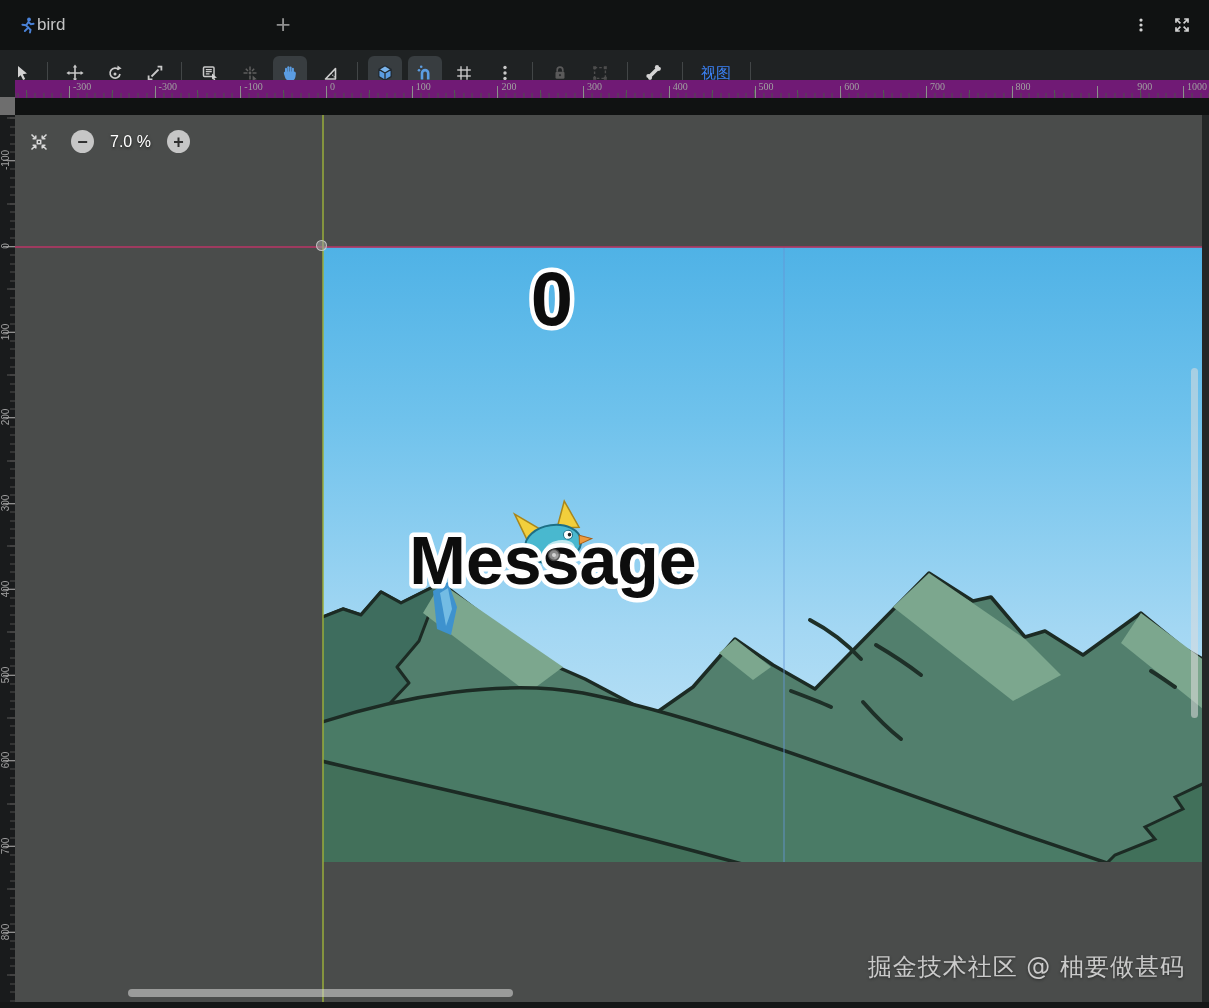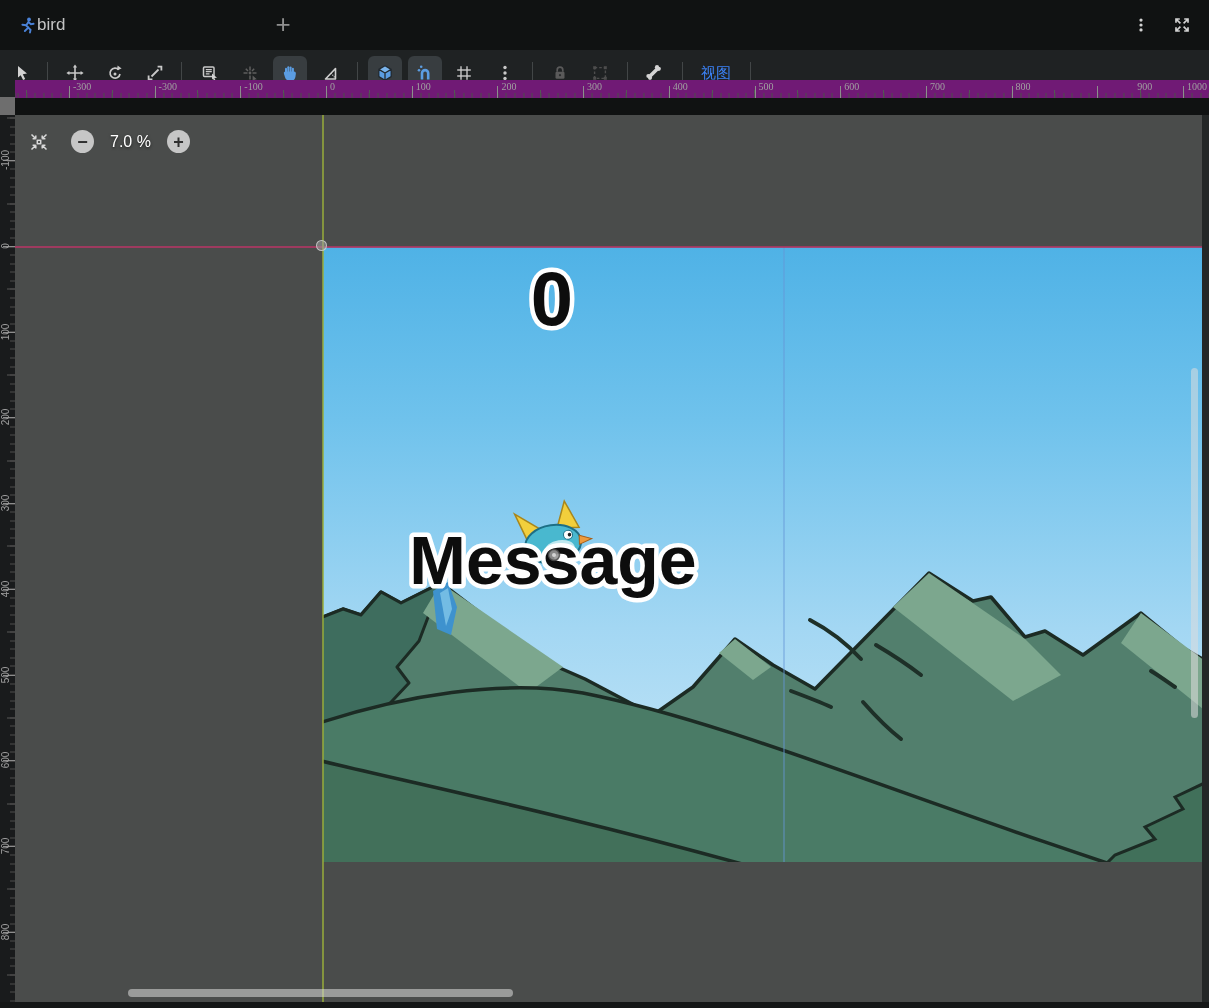--- a/index.html
+++ b/index.html
@@ -368,19 +368,20 @@
     </div>
     <div class="zoombtn">
       <span>−</span>
     </div>
     <div class="zoomlabel">7.0 %</div>
     <div class="zoombtn">
       <span>+</span>
     </div>
   </div>
 
+  <div class="watermark">掘金技术社区 @ 柚要做甚码</div>
 
   <div class="right-strip"></div>
   <div class="vscroll"></div>
   <div class="hscroll"></div>
 </div>
 
 <div class="footer"></div>
 
 </body></html>

